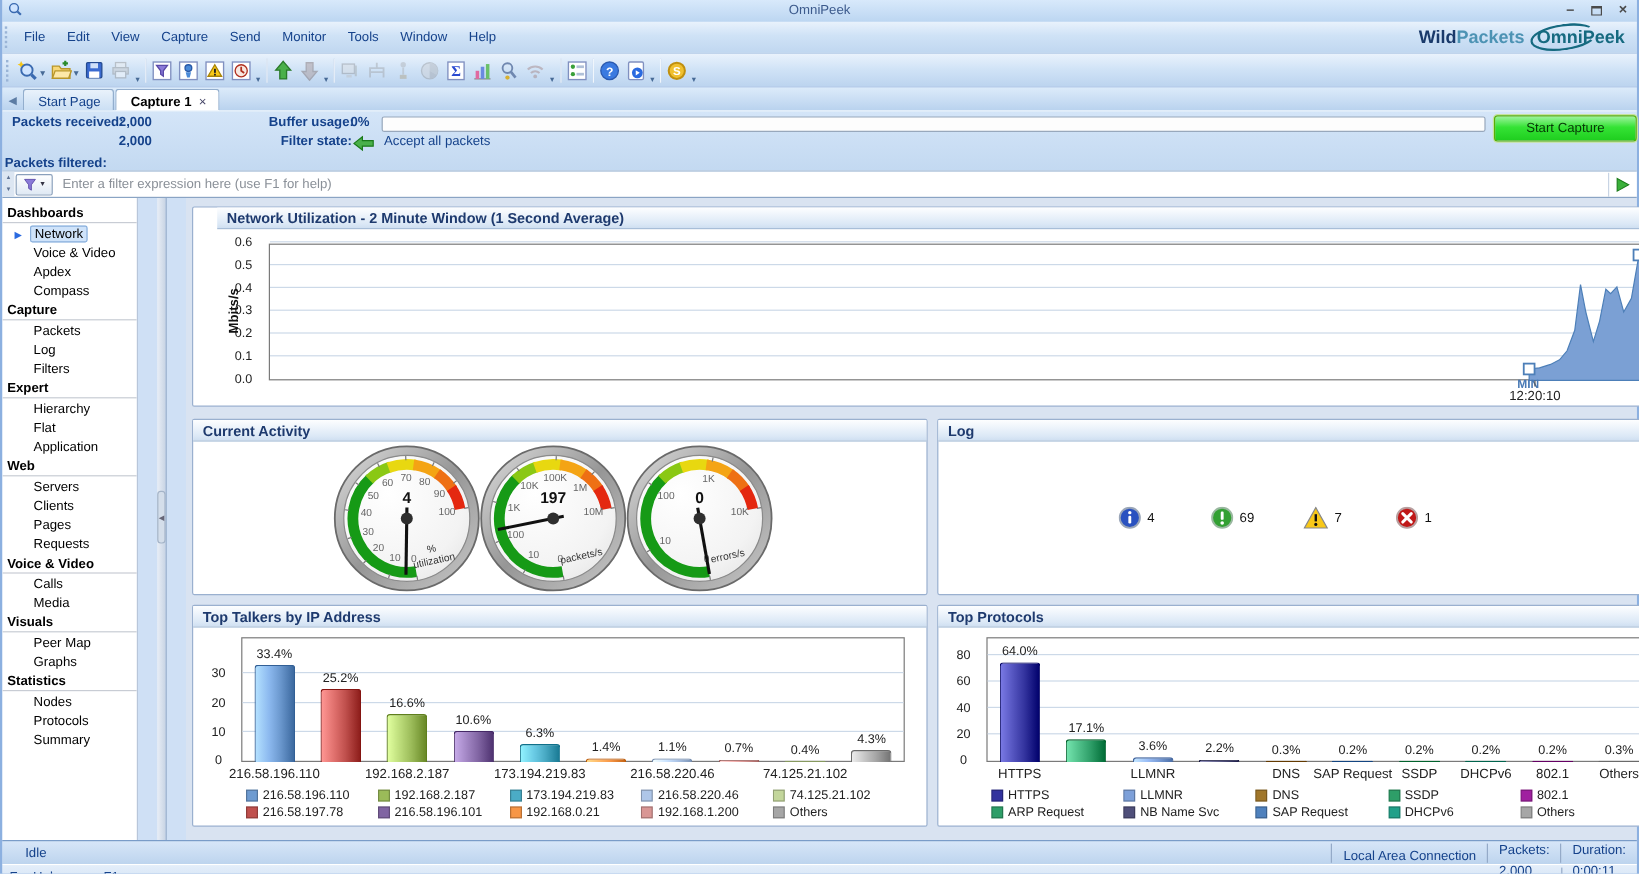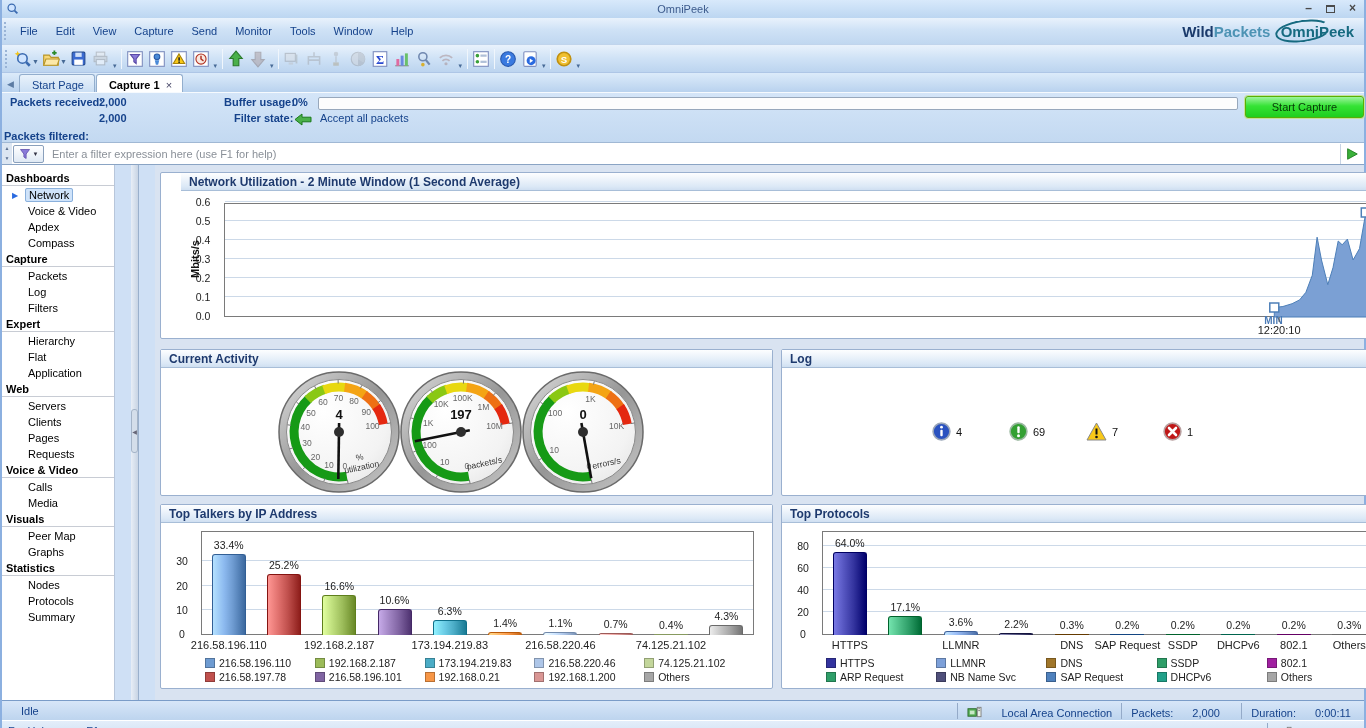--- a/index.html
+++ b/index.html
@@ -86,21 +86,21 @@
   .marker-label { font-weight:bold; fill:#4a7ab5; font-size:10px; font-family:"Liberation Sans",sans-serif; }
 
   .gauges { position:relative; height:100%; }
   .gauges svg { position:absolute; top:2px; }
   .log-items { position:relative; height:100%; }
   .log-item { position:absolute; top:54px; display:flex; align-items:center; gap:5px; color:#111; font-size:11px; }
 
   
   .statusbar1 { height:20px; background:linear-gradient(#d7e6f8,#bdd4ee); border-top:1px solid #7a9cc8; display:flex; align-items:center; color:#15428b; }
   .statusbar1 .left { padding-left:19px; flex:1; }
-  .seg { border-left:1px solid #94aac8; height:16px; display:flex; align-items:flex-end; gap:19px; padding:0 9px; white-space:nowrap; }
+  .seg { border-left:1px solid #94aac8; height:16px; display:flex; align-items:flex-start; gap:5px; padding:0 9px; white-space:nowrap;flex-direction:column; }
   .seg .v { min-width:40px; }
   .statusbar2 { height:22px; background:linear-gradient(#e4eefa,#cddff3); border-top:1px solid #ffffff; display:flex; align-items:center; color:#15428b; border-bottom:2px solid #6a8cc0; }
   .statusbar2 .left { padding-left:6px; flex:1; }
 </style>
 </head>
 <body>
 
 <div class="app">
 
   <div class="titlebar">

